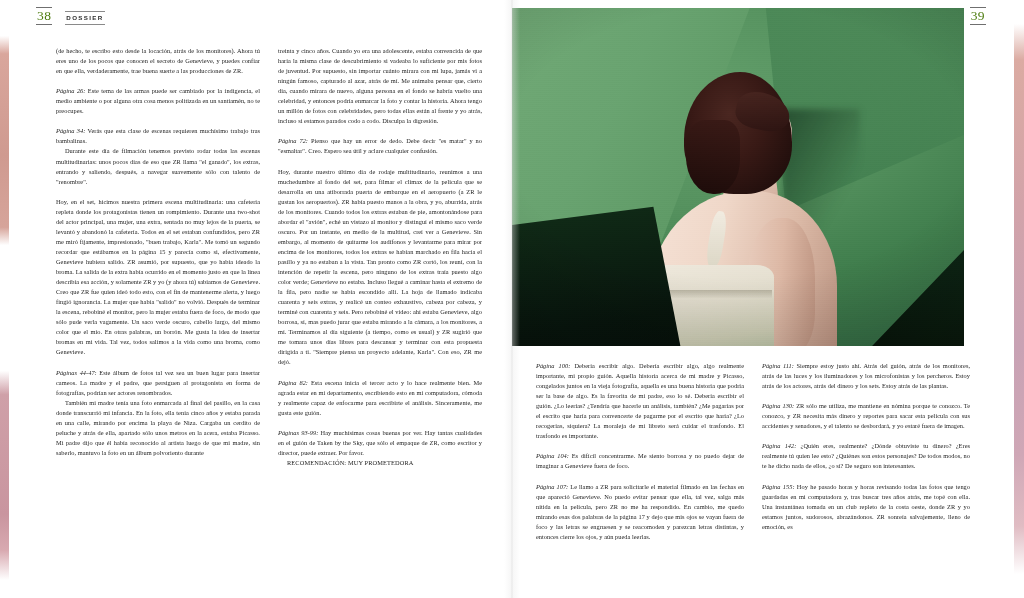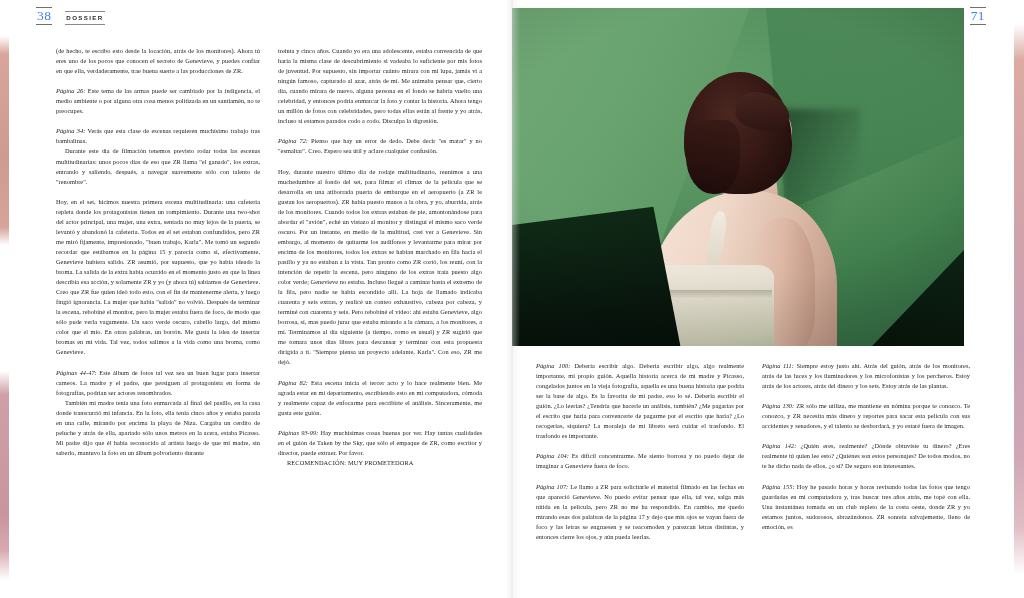--- a/index.html
+++ b/index.html
@@ -77,21 +77,21 @@
     align-items: baseline;
     gap: 13px;
   }
   .runhead.left  { left: 36px; }
   .runhead.right { right: 38px; }
 
   .folio {
     font-family: "Liberation Serif", serif;
     font-size: 13.5px;
     letter-spacing: 0.4px;
-    color: #3b82f6;
+    color: #4d7c0f;
     border-top: 0.7px solid #6f6f6f;
     border-bottom: 0.7px solid #6f6f6f;
     line-height: 1.15;
     padding: 0 1px;
   }
   .section-title {
     font-family: "Liberation Sans", sans-serif;
     font-size: 6.2px;
     font-weight: bold;
     letter-spacing: 1.35px;
@@ -362,21 +362,21 @@
         <p class="gap"><em>Páginas 93-99:</em><span> Hay muchísimas cosas buenas por ver. Hay tantas cualidades en el guión de Taken by the Sky, que sólo el empaque de ZR, como escritor y director, puede extraer. Por favor.</span></p>
         <p class="reco">RECOMENDACIÓN: MUY PROMETEDORA</p>
       </div>
     </div>
   </div>
 
   <div class="page">
 
     <div class="runhead right">
       <div class="section-title">AMERICAN WAY OF WRITING</div>
-      <div class="folio">71</div>
+      <div class="folio">39</div>
     </div>
 
     <div class="cols right-page">
       <div class="col">
         <p><em>Página 100:</em><span> Debería escribir algo. Debería escribir algo, algo realmente importante, mi propio guión. Aquella historia acerca de mi madre y Picasso, congelados juntos en la vieja fotografía, aquella es una buena historia que podría ser la base de algo. Es la favorita de mi padre, eso lo sé. Debería escribir el guión. ¿Lo leerías? ¿Tendría que hacerle un análisis, también? ¿Me pagarías por el escrito que haría para convencerte de pagarme por el escrito que haría? ¿Lo recogerías, siquiera? La moraleja de mi libreto será cuidar el trasfondo. El trasfondo es importante.</span></p>
         <p class="gap"><em>Página 104:</em><span> Es difícil concentrarme. Me siento borrosa y no puedo dejar de imaginar a Genevieve fuera de foco.</span></p>
         <p class="gap"><em>Página 107:</em><span> Le llamo a ZR para solicitarle el material filmado en las fechas en que apareció Genevieve. No puedo evitar pensar que ella, tal vez, salga más nítida en la película, pero ZR no me ha respondido. En cambio, me quedo mirando esas dos palabras de la página 17 y dejo que mis ojos se vayan fuera de foco y las letras se engruesen y se reacomoden y parezcan letras distintas, y entonces cierre los ojos, y aún pueda leerlas.</span></p>
       </div>
 
       <div class="col">

